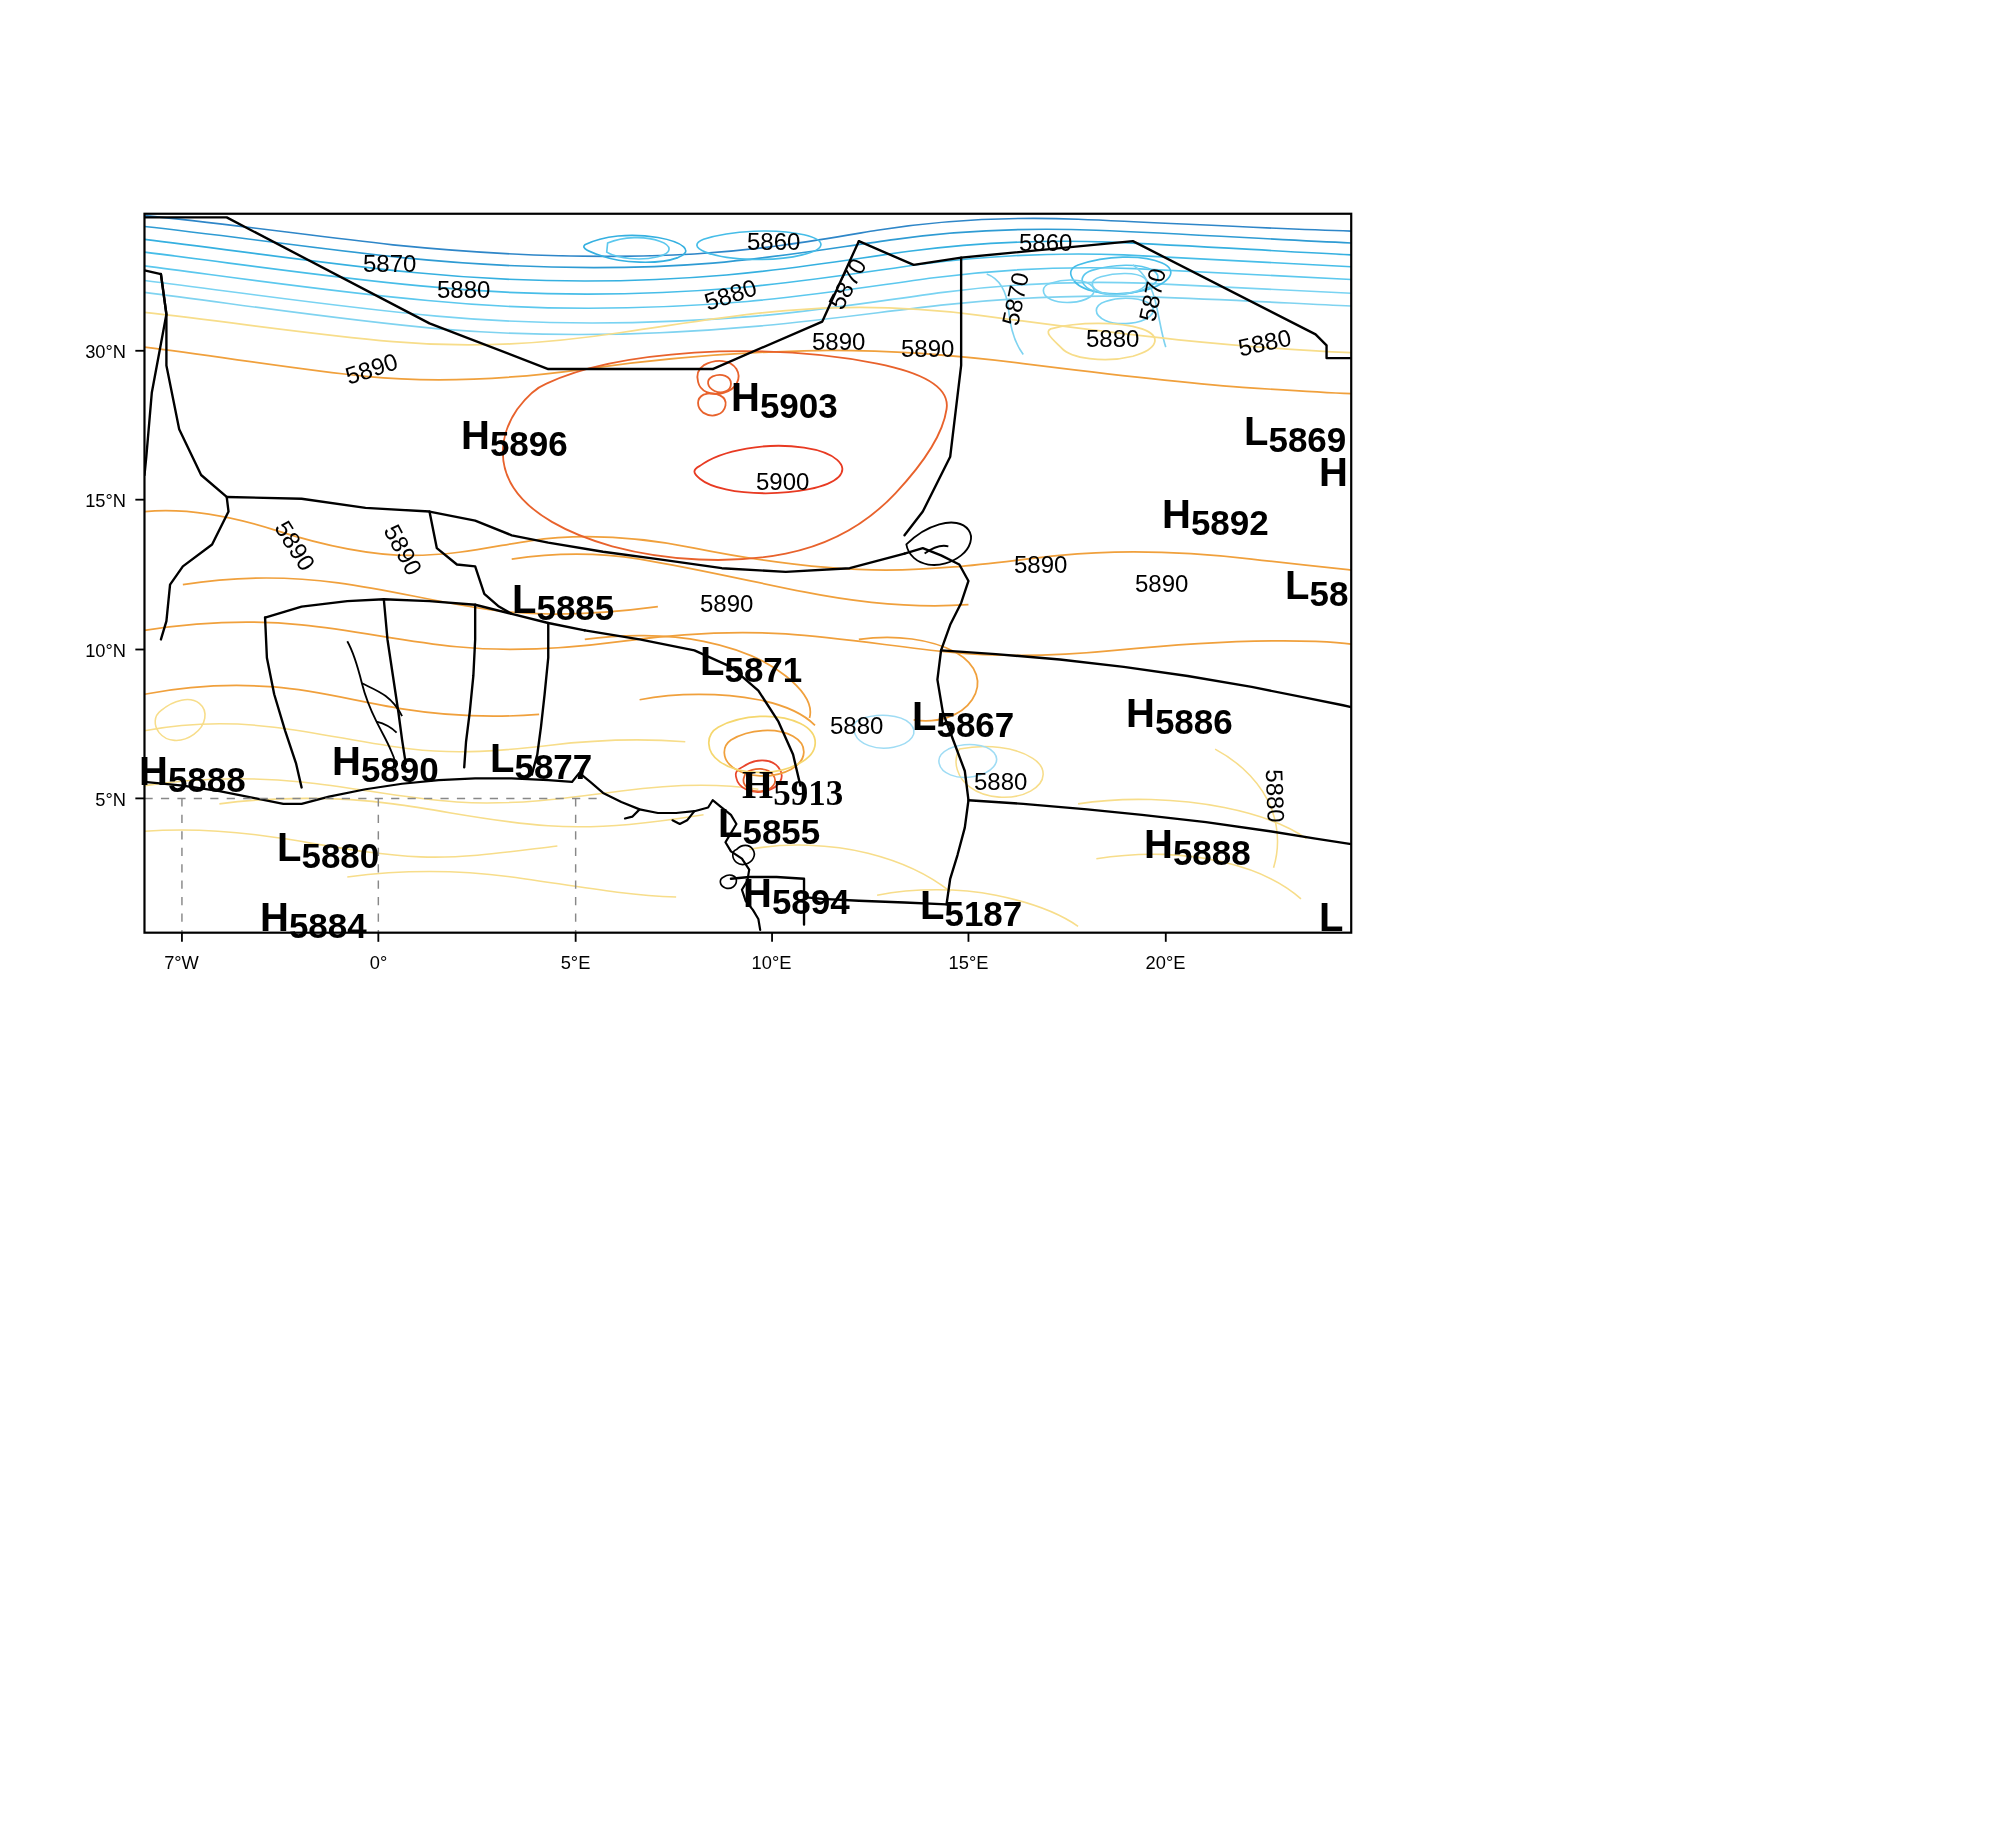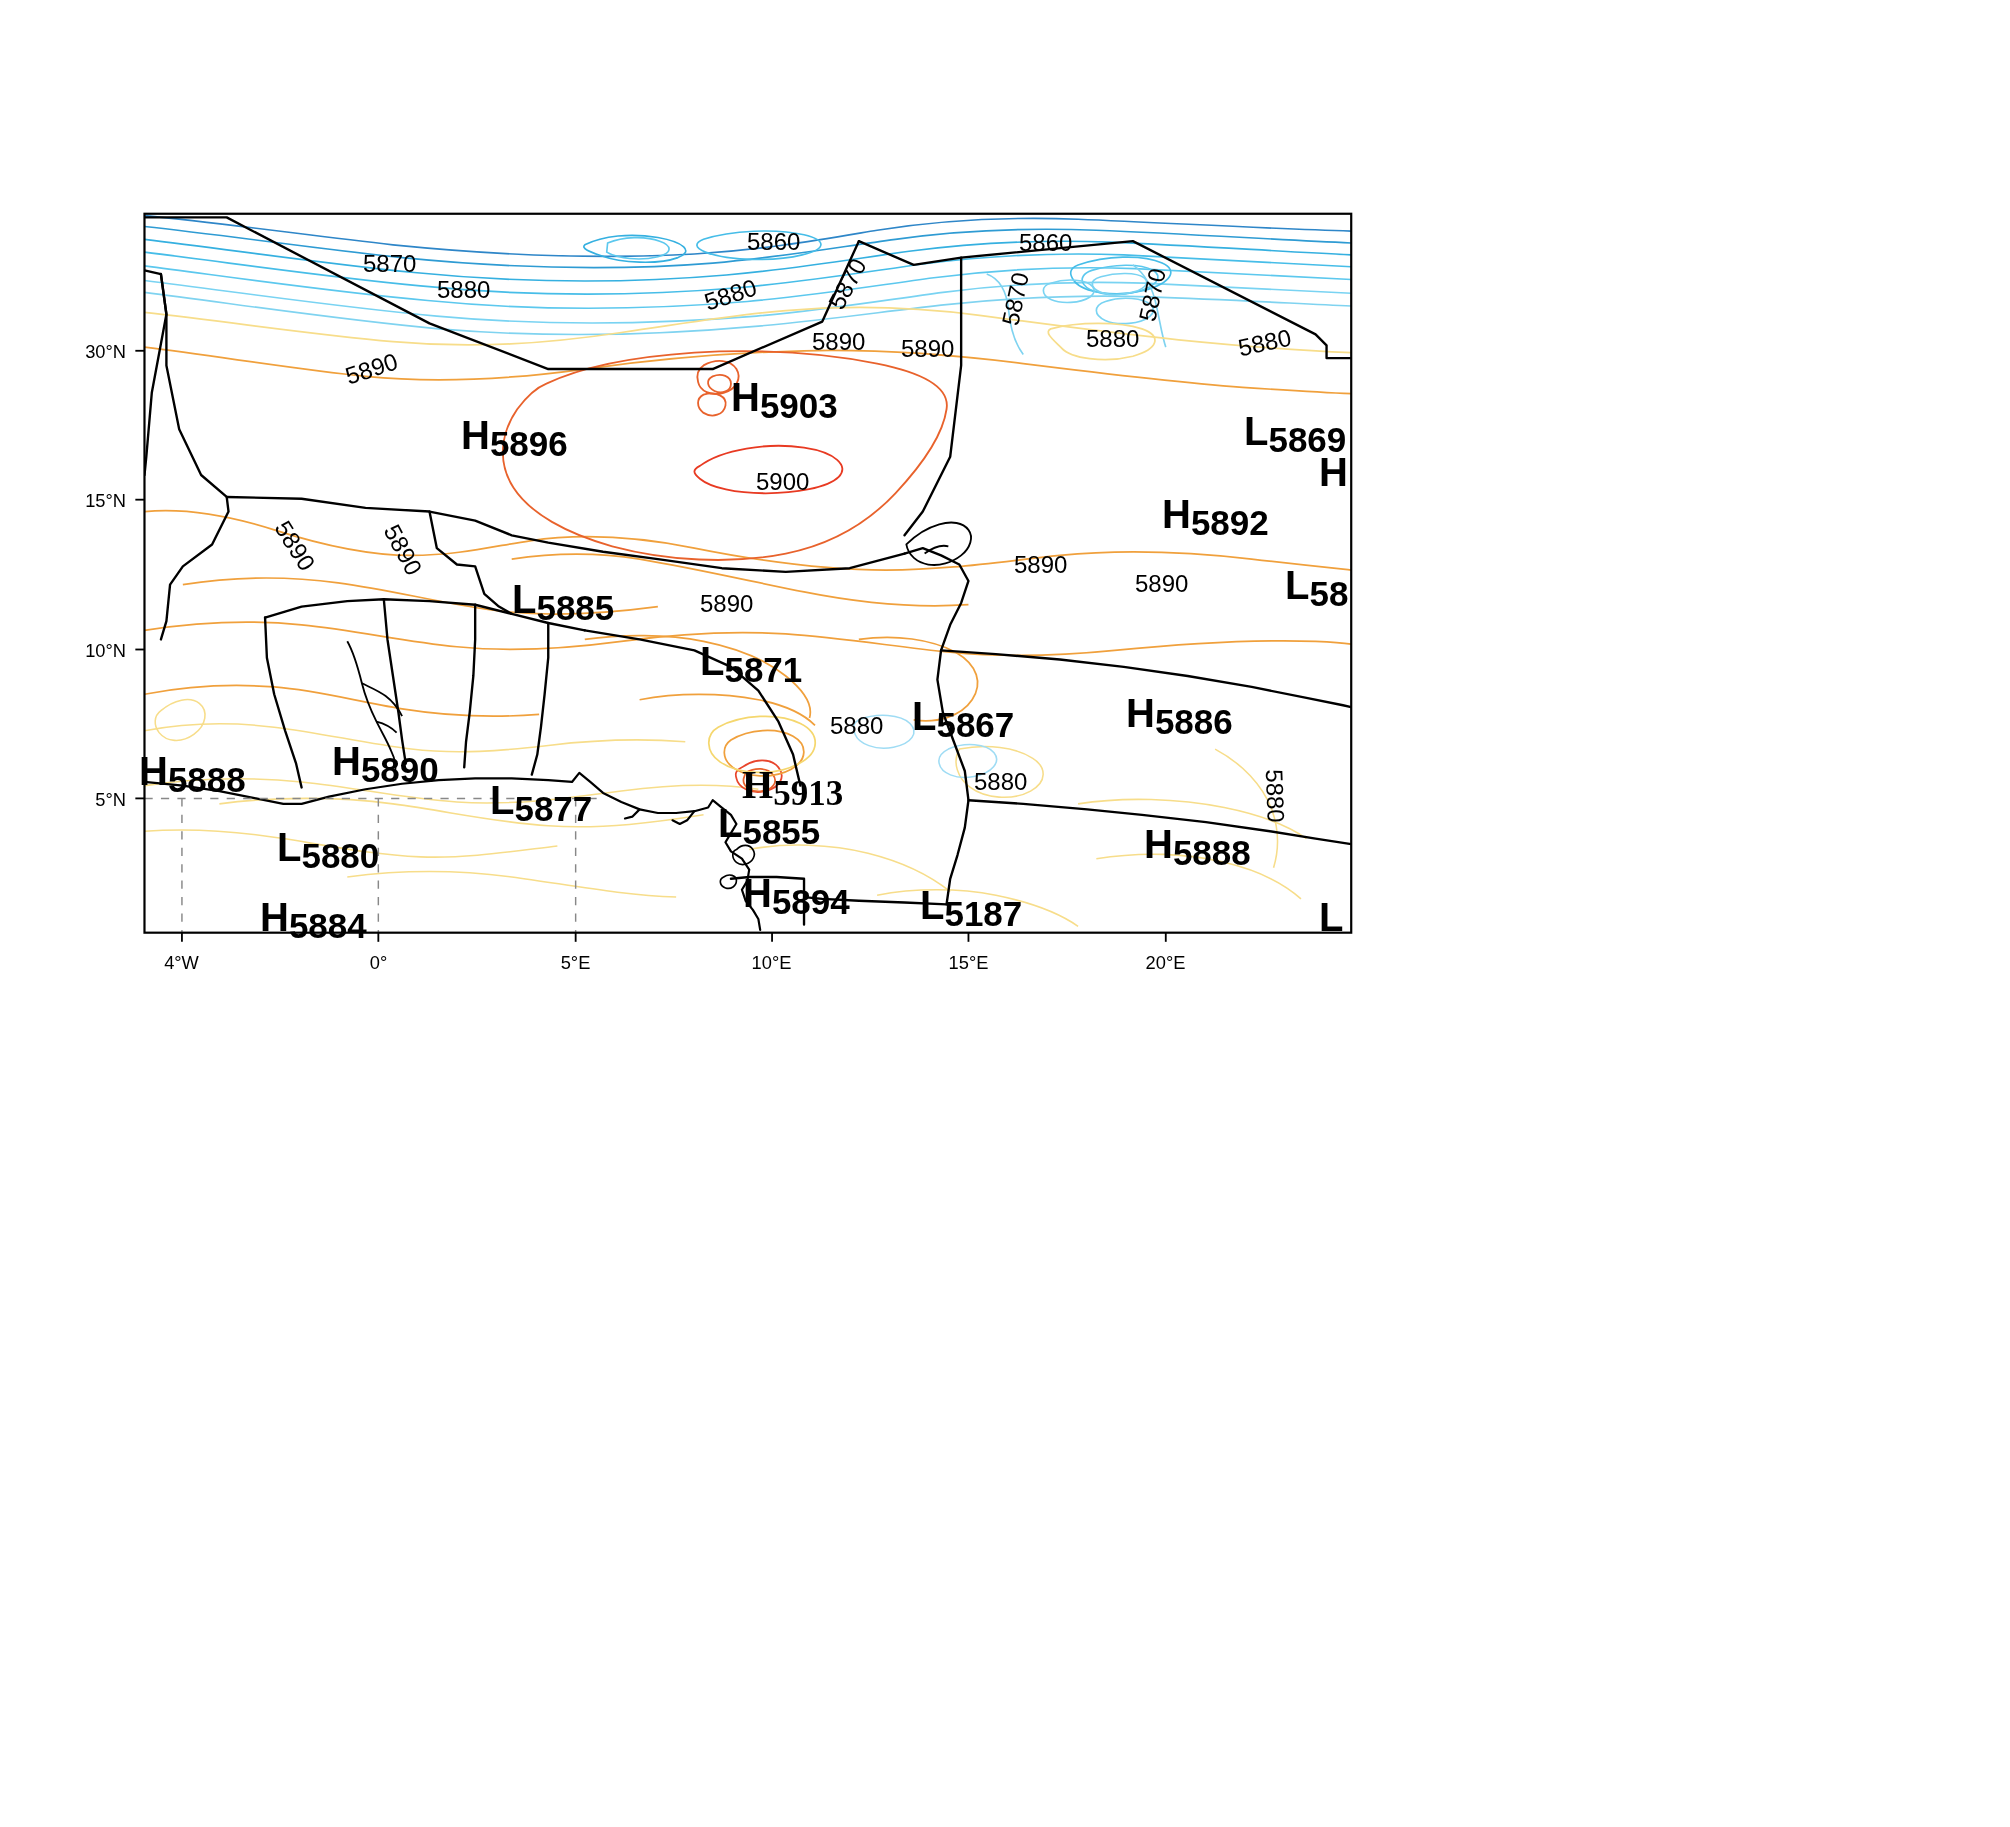--- a/index.html
+++ b/index.html
@@ -236,21 +236,21 @@
       <line x1="1060" y1="1021" x2="1060" y2="1031"></line>
       <line x1="1276" y1="1021" x2="1276" y2="1031"></line>
     </g>
   </svg>
 
   <div class="axis-label ylab" style="left:44px; top:341px; width:82px;">30°N</div>
   <div class="axis-label ylab" style="left:44px; top:490px; width:82px;">15°N</div>
   <div class="axis-label ylab" style="left:44px; top:640px; width:82px;">10°N</div>
   <div class="axis-label ylab" style="left:44px; top:789px; width:82px;">5°N</div>
 
-  <div class="axis-label xlab" style="left:136px; top:952px; width:91px;">4°W</div>
+  <div class="axis-label xlab" style="left:136px; top:952px; width:91px;">7°W</div>
   <div class="axis-label xlab" style="left:333px; top:952px; width:91px;">0°</div>
   <div class="axis-label xlab" style="left:530px; top:952px; width:91px;">5°E</div>
   <div class="axis-label xlab" style="left:726px; top:952px; width:91px;">10°E</div>
   <div class="axis-label xlab" style="left:923px; top:952px; width:91px;">15°E</div>
   <div class="axis-label xlab" style="left:1120px; top:952px; width:91px;">20°E</div>
 
   <div class="clabel" style="left:363px; top:250px;">5870</div>
   <div class="clabel" style="left:437px; top:276px;">5880</div>
   <div class="clabel" style="left:747px; top:228px;">5860</div>
   <div class="clabel" style="left:704px; top:281px; transform:rotate(-18deg);">5880</div>
@@ -299,21 +299,21 @@
   </div>
   <div class="hl" style="left:139px; top:749px;">
     <span class="big">H</span><span class="val">5888</span>
   </div>
   <div class="hl" style="left:332px; top:739px;">
     <span class="big">H</span><span class="val">5890</span>
   </div>
   <div class="hl" style="left:742px; top:761px;font-family:Liberation Serif, serif;">
     <span class="big">H</span><span class="val">5913</span>
   </div>
-  <div class="hl" style="left:490px; top:778px;">
+  <div class="hl" style="left:490px; top:736px;">
     <span class="big">L</span><span class="val">5877</span>
   </div>
   <div class="hl" style="left:718px; top:801px;">
     <span class="big">L</span><span class="val">5855</span>
   </div>
   <div class="hl" style="left:277px; top:825px;">
     <span class="big">L</span><span class="val">5880</span>
   </div>
   <div class="hl" style="left:1144px; top:822px;">
     <span class="big">H</span><span class="val">5888</span>

